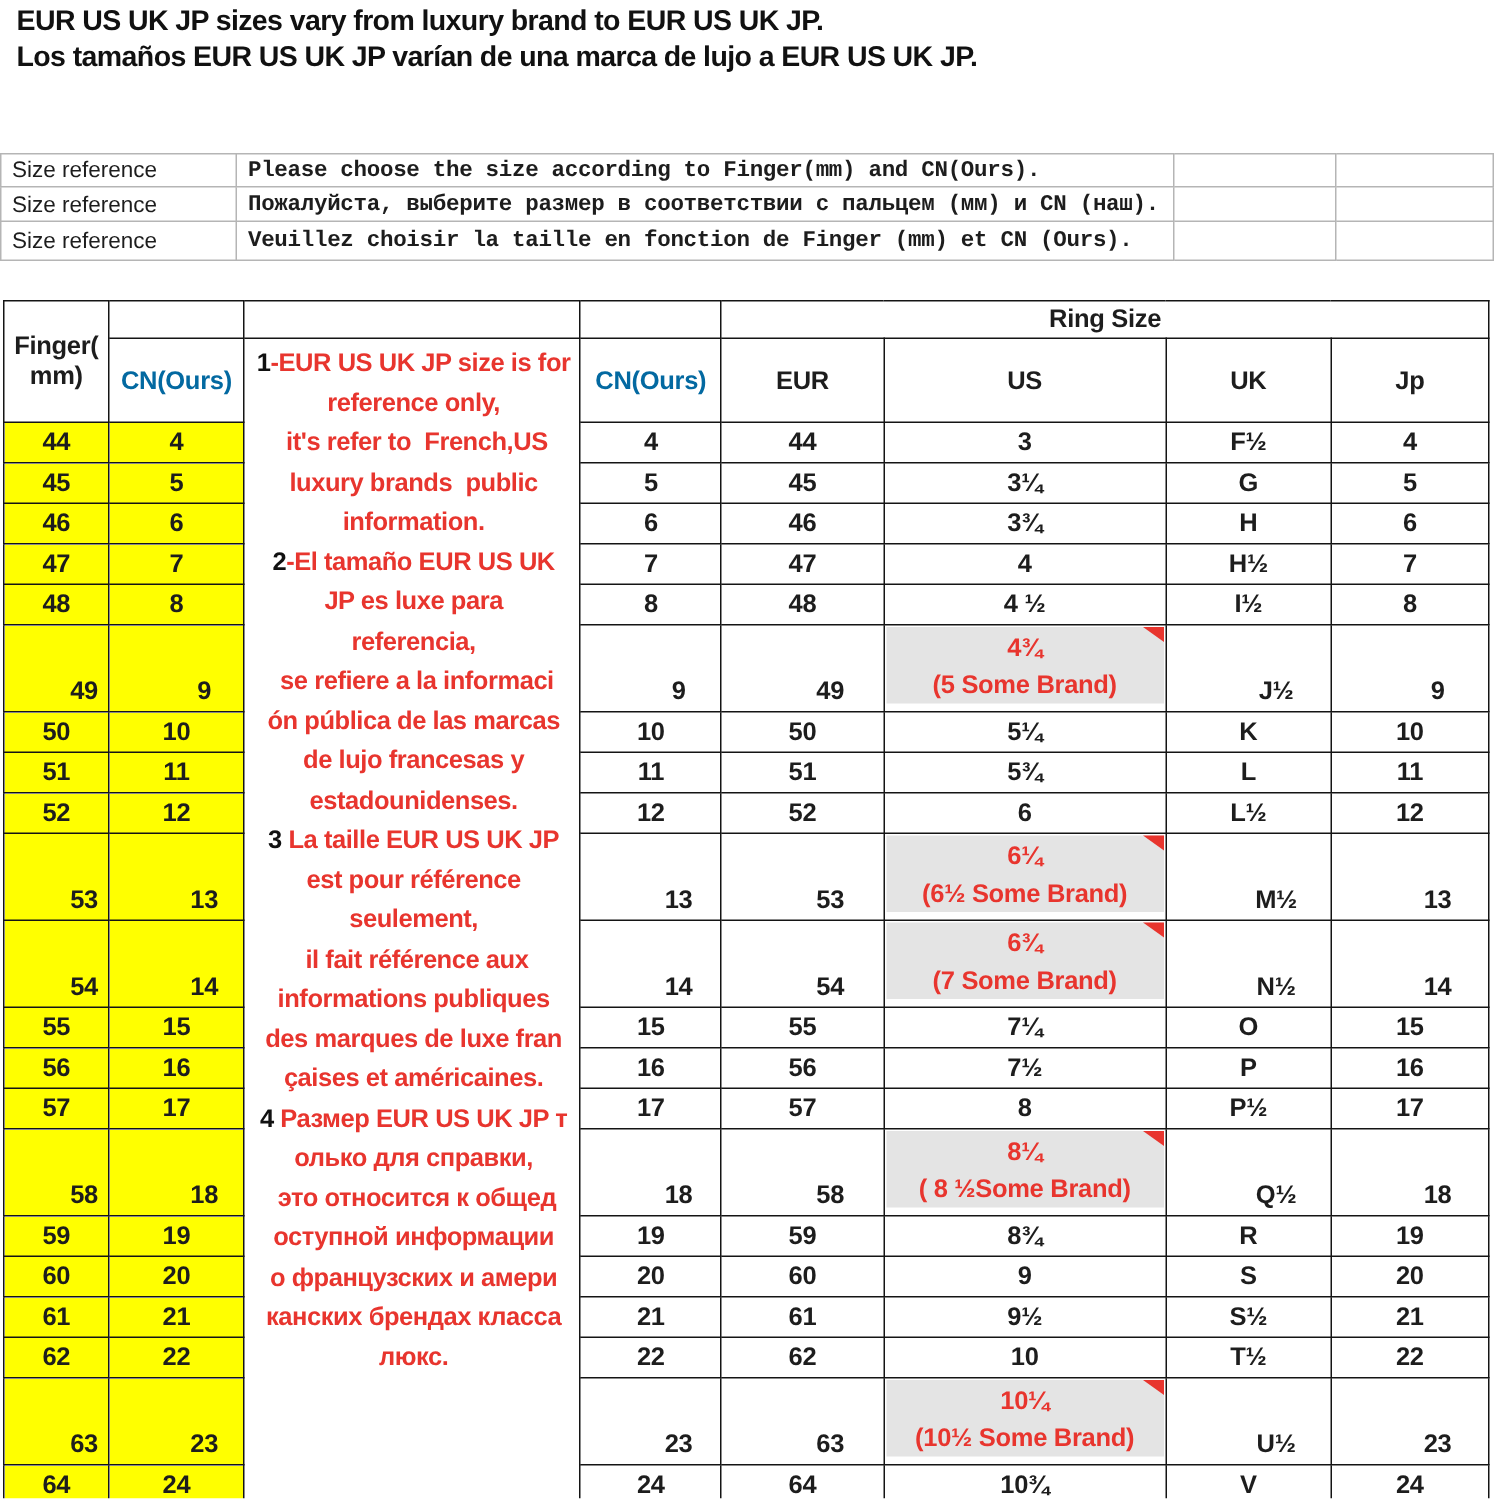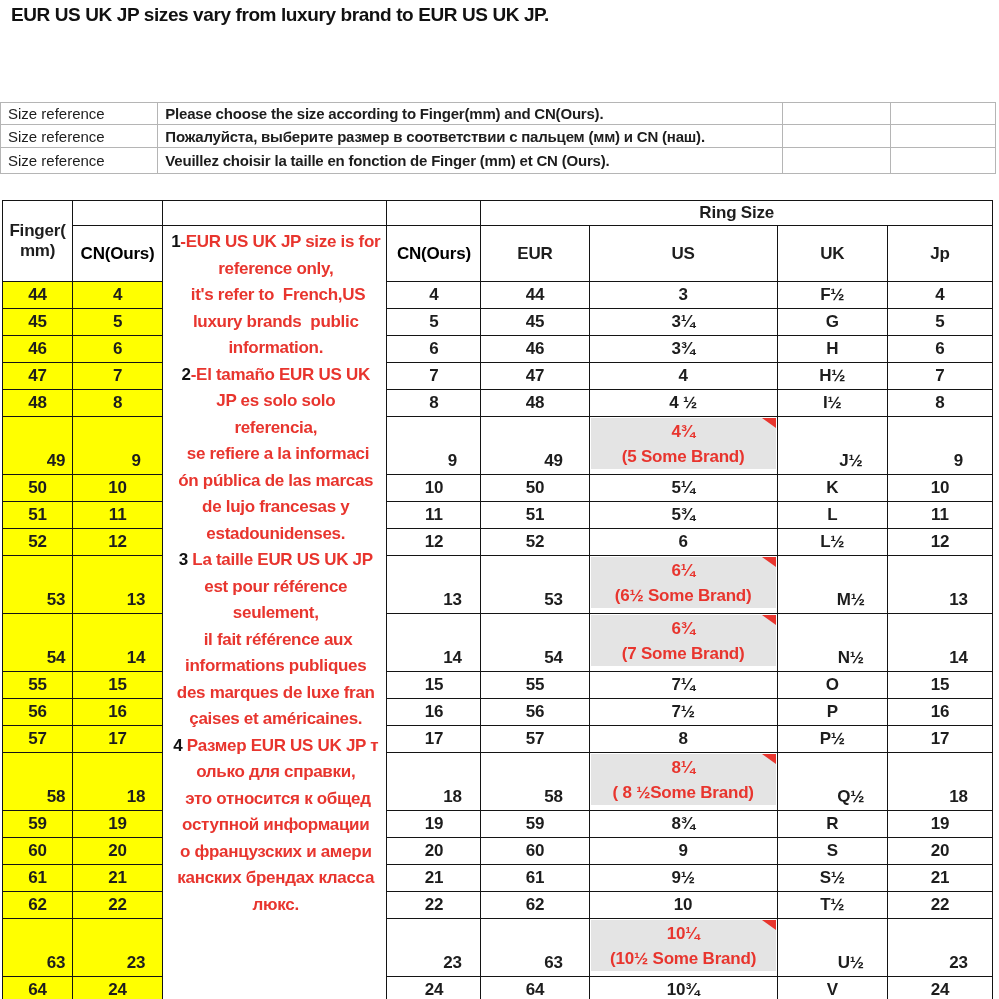--- a/index.html
+++ b/index.html
@@ -14,34 +14,34 @@
     white-space:nowrap;color:#111;
   }
   
   table{border-collapse:collapse;table-layout:fixed;}
   .ref{position:absolute;top:102px;left:0;width:996px;}
   .ref td{
     border:1px solid #b5b5b5;overflow:hidden;white-space:nowrap;
     font-size:15px;padding:0 0 0 7px;color:#1d1d1d;margin-left:28px;
   }
   .ref td.lbl{font-weight:400;}
-  .ref td.txt{font-weight:700;letter-spacing:-0.2px;}
+  .ref td.txt{font-weight:700;letter-spacing:-0.2px;font-family:Liberation Mono, monospace;}
   
   .main{position:absolute;top:200px;left:2px;width:991px;}
   .main th,.main td{
     border:1.5px solid #141414;font-size:17px;font-weight:700;letter-spacing:-0.2px;
     text-align:center;vertical-align:middle;padding:0;overflow:hidden;color:#1d1d1d;
   }
   .main tr.rnorm td{height:26px;}
   .main tr.rtall td{height:54px;padding-left:37px;}
   .main tr.hrow1 th{height:24px;font-weight:700;}
   .main tr.hrow2 th{height:55px;}
   .main td.yellow{background:#ffff00;}
   .main tr.rtall td.bottomalign{vertical-align:bottom;padding-bottom:3px;}
-  .main th.redhead{color:#000000;}
+  .main th.redhead{color:#0369a1;}
   
   .main td.notes{
     vertical-align:top;text-align:left;background:#fff;padding:3px 0 0 2px;
   }
   .note-line{
     font-size:17px;font-weight:700;line-height:26.5px;letter-spacing:-0.3px;
     white-space:pre;color:#e8352e;text-align:center;
   }
   .note-line .numblack{color:#111;}
   
@@ -59,20 +59,21 @@
     border-top:10px solid #e8352e;border-left:14px solid transparent;
   }
 </style>
 </head>
 <body>
 
 <div class="page">
 
   <div class="titles">
       <div class="title-line">EUR US UK JP sizes vary from luxury brand to EUR US UK JP.</div>
+      <div class="title-line">Los tamaños EUR US UK JP varían de una marca de lujo a EUR US UK JP.</div>
     </div>
 
   <table class="ref">
     <colgroup>
       <col style="width:73px">
         <col style="width:84px">
         <col style="width:623px">
       <col style="width:108px">
         <col style="width:105px">
     </colgroup>
@@ -120,21 +121,21 @@
         </tr>
         <tr class="hrow2">
           <th class="redhead">CN(Ours)</th>
           <td class="notes" rowspan="22">
             <div class="note-line"><span class="numblack">1</span><span>-EUR US UK JP size is for</span></div>
             <div class="note-line"><span>reference only,</span></div>
             <div class="note-line"><span> it's refer to  French,US</span></div>
             <div class="note-line"><span>luxury brands  public</span></div>
             <div class="note-line"><span>information.</span></div>
             <div class="note-line"><span class="numblack">2</span><span>-El tamaño EUR US UK</span></div>
-            <div class="note-line"><span>JP es solo solo</span></div>
+            <div class="note-line"><span>JP es luxe para</span></div>
             <div class="note-line"><span>referencia,</span></div>
             <div class="note-line"><span> se refiere a la informaci</span></div>
             <div class="note-line"><span>ón pública de las marcas</span></div>
             <div class="note-line"><span>de lujo francesas y</span></div>
             <div class="note-line"><span>estadounidenses.</span></div>
             <div class="note-line"><span class="numblack">3</span><span> La taille EUR US UK JP</span></div>
             <div class="note-line"><span>est pour référence</span></div>
             <div class="note-line"><span>seulement,</span></div>
             <div class="note-line"><span> il fait référence aux</span></div>
             <div class="note-line"><span>informations publiques</span></div>

